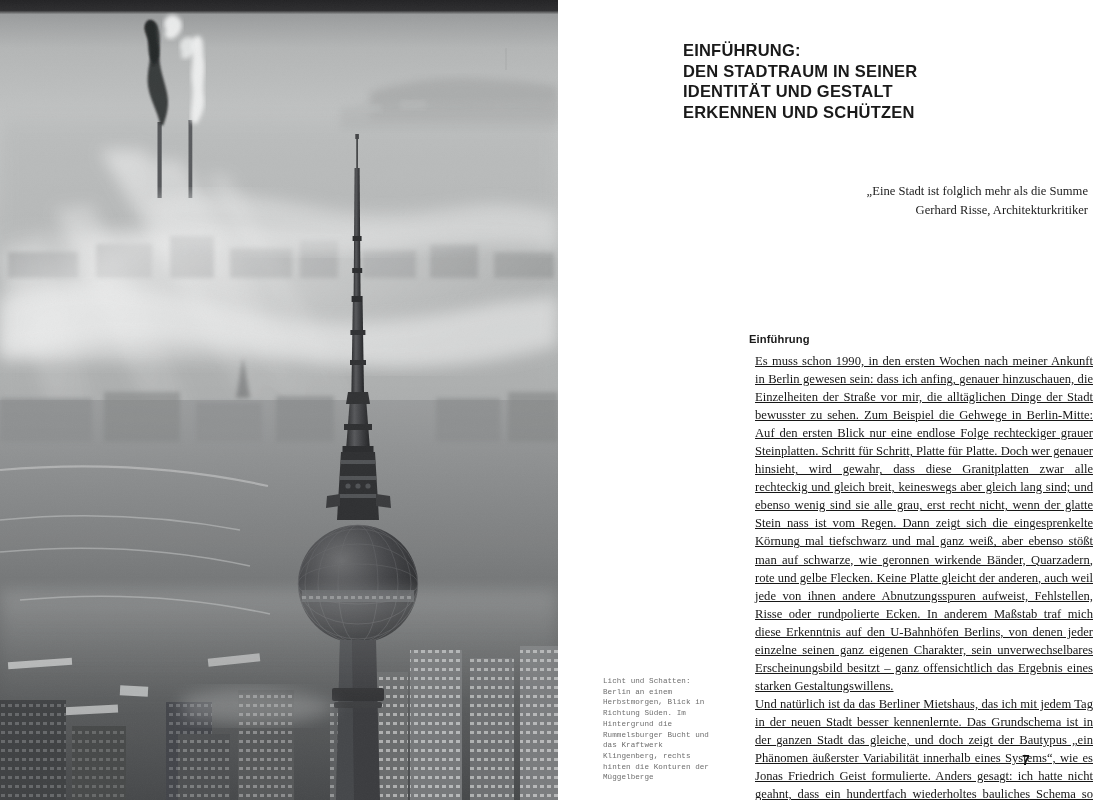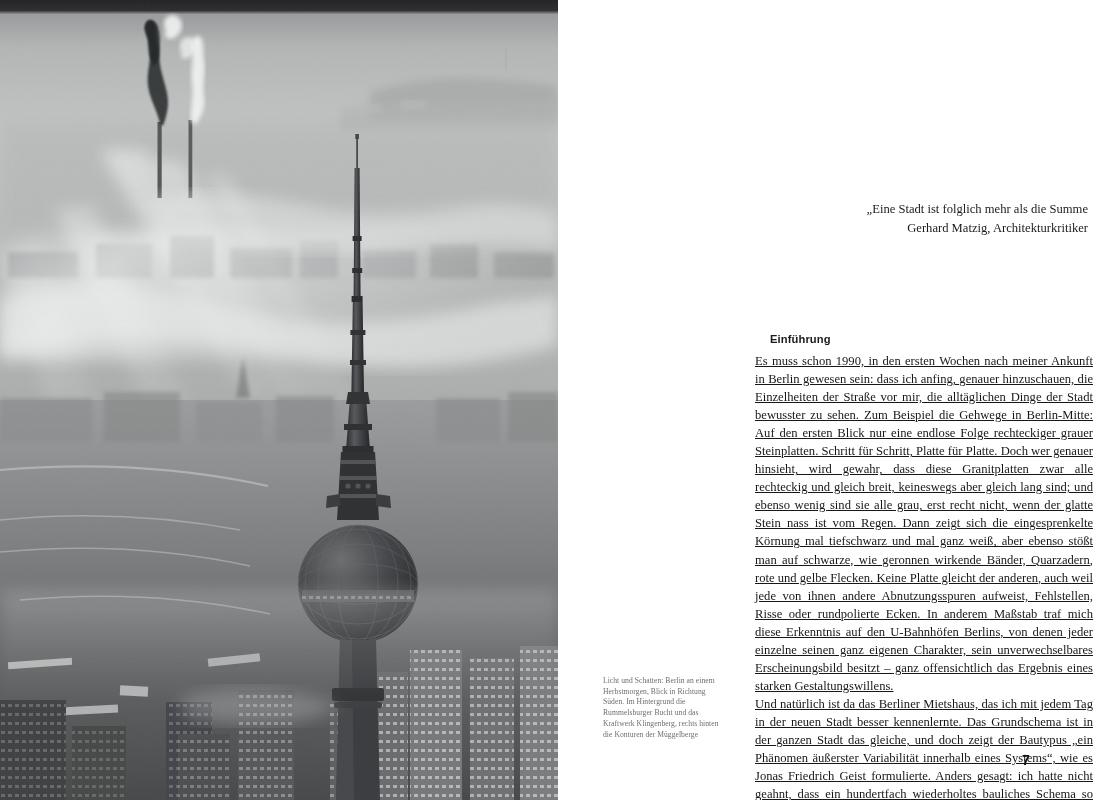--- a/index.html
+++ b/index.html
@@ -55,35 +55,35 @@
     line-height: 20.5px;
     letter-spacing: 0.2px;
     color: #1a1a1a;
     text-transform: uppercase;
   }
   .chapter-title .tline { display: block; white-space: nowrap; }
 
   .quote-block {
     position: absolute;
     left: 185px;
-    top: 200px;
+    top: 182px;
     width: 345px;
     text-align: right;
     font-family: "Liberation Serif", serif;
     font-size: 12.6px;
     line-height: 18.4px;
     color: #1c1c1c;
   }
   .quote-block .qline { display: block; }
   .quote-attr { display: block; margin-top: 1px; }
   .quote-sup { font-size: 8px; vertical-align: super; }
 
   .section-head {
     position: absolute;
-    left: 212px;
+    left: 191px;
     top: 333px;
     font-family: "Liberation Sans", sans-serif;
     font-weight: 700;
     font-size: 11.2px;
     letter-spacing: 0.1px;
     color: #1a1a1a;
   }
 
   .body-copy {
     position: absolute;
@@ -110,21 +110,21 @@
     font-size: 14px;
     color: #111111;
   }
 
   
   .photo-caption {
     position: absolute;
     left: 45px;
     top: 676px;
     width: 118px;
-    font-family: Liberation Serif, serif;
+    font-family: Liberation Mono, monospace;
     font-size: 7.6px;
     line-height: 10.7px;
     color: #6e6e6e;
     letter-spacing: 0.05px;
   }
 </style>
 </head>
 <body>
 
 <div id="page-spread">
@@ -377,24 +377,30 @@
       <path d="M 180 700 C 240 678 300 692 340 706 C 300 730 240 726 186 718 Z" fill="#d0d2d2" opacity="0.3" filter="url(#soft8)"></path>
 
       <rect x="0" y="0" width="558" height="800" filter="url(#grain)" opacity="0.5"></rect>
     </svg>
   </div>
 
   <div class="text-page">
 
     <div class="photo-caption">Licht und Schatten: Berlin an einem Herbstmorgen, Blick in Richtung Süden. Im Hintergrund die Rummelsburger Bucht und das Kraftwerk Klingenberg, rechts hinten die Konturen der Müggelberge</div>
 
+    <div class="chapter-title">
+      <span class="tline">Einführung:</span>
+      <span class="tline">Den Stadtraum in seiner</span>
+      <span class="tline">Identität und Gestalt</span>
+      <span class="tline">erkennen und schützen</span>
+    </div>
 
     <div class="quote-block">
       <span class="qline">„Eine Stadt ist folglich mehr als die Summe</span>
-      <span class="quote-attr">Gerhard Matzig, Architekturkritiker</span>
+      <span class="quote-attr">Gerhard Risse, Architekturkritiker</span>
     </div>
 
     <div class="section-head">Einführung</div>
 
     <div class="body-copy">
       <p>Es muss schon 1990, in den ersten Wochen nach meiner Ankunft in Berlin gewesen sein: dass ich anfing, genauer hinzuschauen, die Einzelheiten der Straße vor mir, die alltäglichen Dinge der Stadt bewusster zu sehen. Zum Beispiel die Gehwege in Berlin-Mitte: Auf den ersten Blick nur eine endlose Folge rechteckiger grauer Steinplatten. Schritt für Schritt, Platte für Platte. Doch wer genauer hinsieht, wird gewahr, dass diese Granitplatten zwar alle rechteckig und gleich breit, keineswegs aber gleich lang sind; und ebenso wenig sind sie alle grau, erst recht nicht, wenn der glatte Stein nass ist vom Regen. Dann zeigt sich die eingesprenkelte Körnung mal tiefschwarz und mal ganz weiß, aber ebenso stößt man auf schwarze, wie geronnen wirkende Bänder, Quarzadern, rote und gelbe Flecken. Keine Platte gleicht der anderen, auch weil jede von ihnen andere Abnutzungsspuren aufweist, Fehlstellen, Risse oder rundpolierte Ecken. In anderem Maßstab traf mich diese Erkenntnis auf den U-Bahnhöfen Berlins, von denen jeder einzelne seinen ganz eigenen Charakter, sein unverwechselbares Erscheinungsbild besitzt – ganz offensichtlich das Ergebnis eines starken Gestaltungswillens.</p>
       <p>Und natürlich ist da das Berliner Mietshaus, das ich mit jedem Tag in der neuen Stadt besser kennenlernte. Das Grundschema ist in der ganzen Stadt das gleiche, und doch zeigt der Bautypus „ein Phänomen äußerster Variabilität innerhalb eines Systems“, wie es Jonas Friedrich Geist formulierte. Anders gesagt: ich hatte nicht geahnt, dass ein hundertfach wiederholtes bauliches Schema so vielseitig und reich sein kann.</p>
     </div>
 
     <div class="page-number">7</div>

